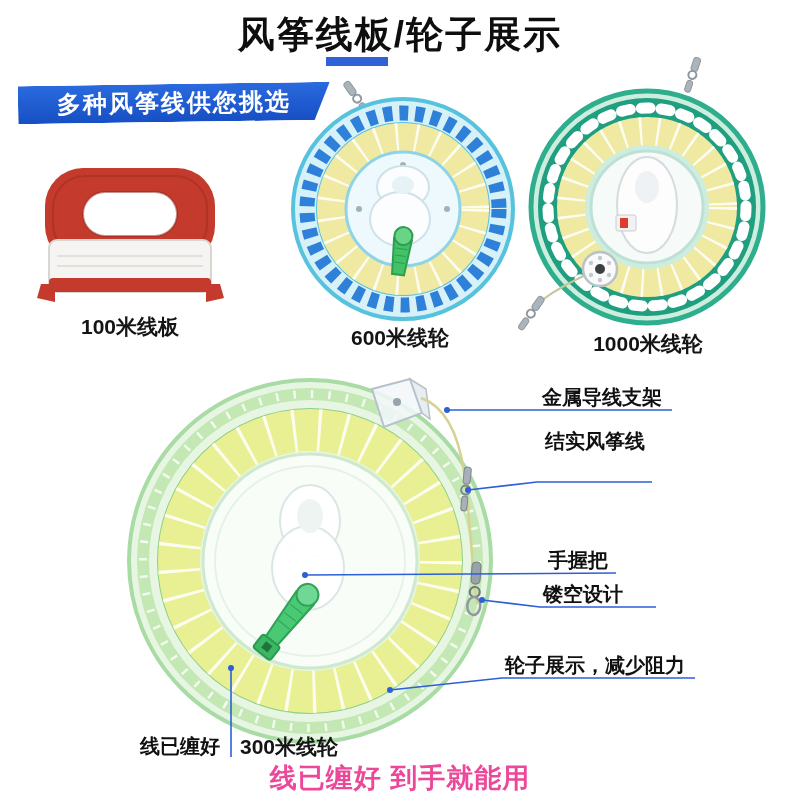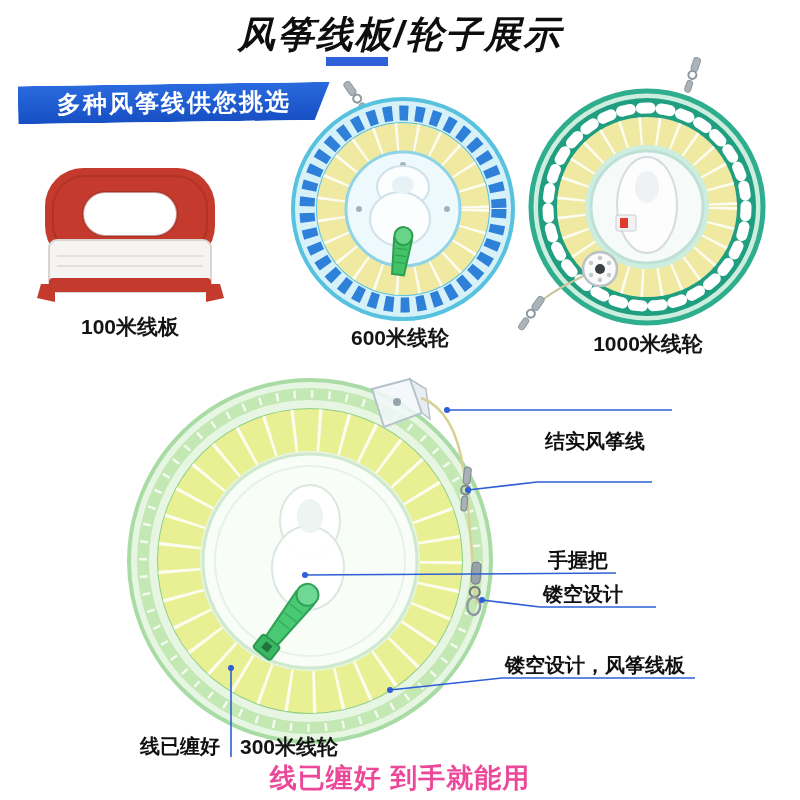--- a/index.html
+++ b/index.html
@@ -1,19 +1,19 @@
 <!DOCTYPE html>
 <html><head>
 <meta charset="utf-8">
 <style>
   html,body{margin:0;padding:0;background:#ffffff;}
   .stage{position:relative;width:800px;height:800px;background:#ffffff;overflow:hidden;
          font-family:"Liberation Sans","DejaVu Sans",sans-serif;}
   .title{position:absolute;left:0;right:0;top:10px;text-align:center;margin:0;
-         font-size:37px;font-weight:800;color:#0e0e0e;letter-spacing:2px;font-style:italic;}
+         font-size:37px;font-weight:800;color:#0e0e0e;letter-spacing:2px;}
   .title-accent{position:absolute;left:326px;top:57px;width:62px;height:9px;background:#2f62d8;}
   .ribbon{position:absolute;left:18px;top:84px;width:312px;height:38px;line-height:38px;
           background:linear-gradient(180deg,#2a6ade,#174fc4);color:#ffffff;font-size:24px;
           font-weight:700;text-align:center;letter-spacing:2px;
           clip-path:polygon(0 0,100% 0,95% 100%,0 100%);transform:rotate(-0.8deg);}
   .svgwrap{position:absolute;}
   .overlay{position:absolute;left:0;top:0;width:800px;height:800px;pointer-events:none;}
   .plabel{position:absolute;font-size:21px;font-weight:700;color:#141414;text-align:center;white-space:nowrap;}
   .callout{position:absolute;font-size:20px;font-weight:700;color:#101010;white-space:nowrap;}
   .slogan{position:absolute;left:0;right:0;top:760px;text-align:center;
@@ -185,21 +185,22 @@
       <circle cx="390" cy="690" r="3"></circle>
       <circle cx="231" cy="668" r="3"></circle>
     </g>
   </svg>
 
   <div class="plabel" style="left:60px;top:313px;width:140px">100米线板</div>
   <div class="plabel" style="left:330px;top:324px;width:140px">600米线轮</div>
   <div class="plabel" style="left:573px;top:330px;width:150px">1000米线轮</div>
   <div class="plabel" style="left:240px;top:733px;text-align:right">300米线轮</div>
 
+  <div class="callout" style="left:542px;top:384px">金属导线支架</div>
   <div class="callout" style="left:545px;top:428px">结实风筝线</div>
   <div class="callout" style="left:548px;top:547px">手握把</div>
   <div class="callout" style="left:543px;top:581px">镂空设计</div>
-  <div class="callout" style="left:505px;top:652px">镂空设计，风筝线板</div>
+  <div class="callout" style="left:505px;top:652px">轮子展示，减少阻力</div>
   <div class="callout" style="left:140px;top:733px">线已缠好</div>
 
   <div class="slogan">线已缠好  到手就能用</div>
 
 </div>
 
 </body></html>

